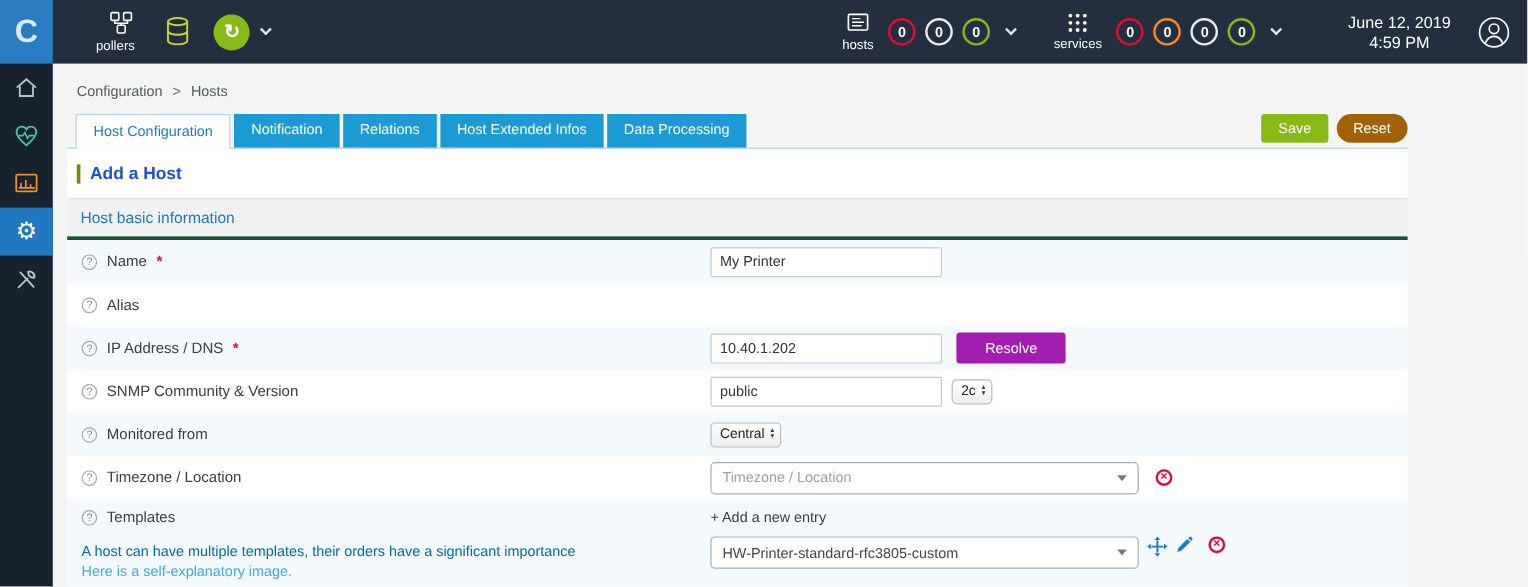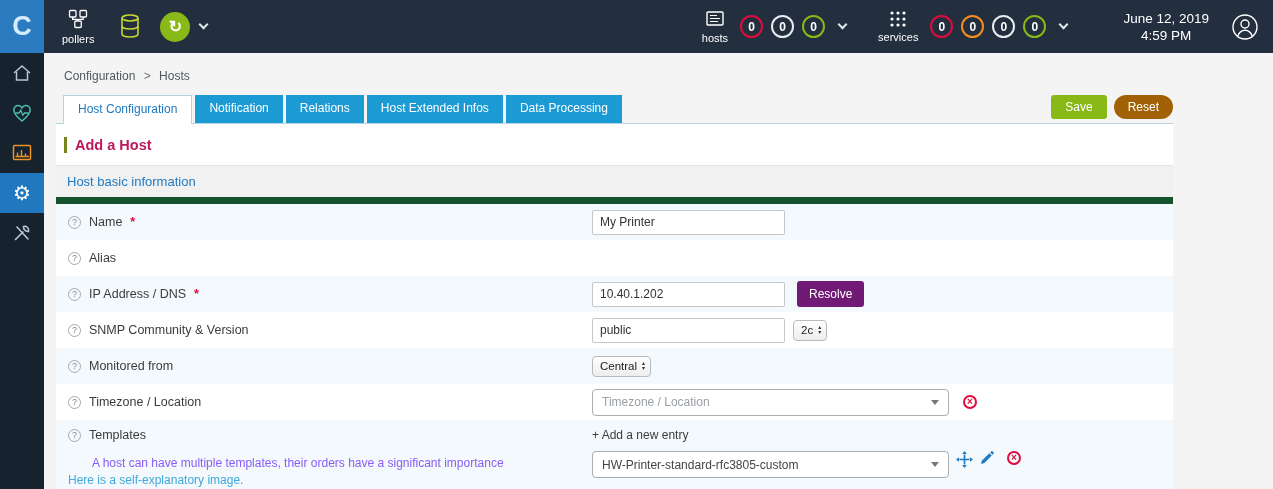--- a/index.html
+++ b/index.html
@@ -3,21 +3,21 @@
 <meta charset="utf-8">
 <style>
   * { margin:0; padding:0; box-sizing:border-box; }
   body { font-family:"Liberation Sans", sans-serif; }
   .screen { position:relative; width:1273px; height:489px; background:#f4f4f4; overflow:hidden; }
 
   
   .topbar { position:absolute; top:0; left:0; width:100%; height:53px; background:#232f3e; display:flex; align-items:center; color:#fff; }
   .logo { width:44px; height:53px; background:#2b7bc0; display:flex; align-items:center; justify-content:center; font-size:27px; font-weight:bold; color:#d5ecff; flex:none; cursor:pointer; }
   .hdr-group { display:flex; flex-direction:column; align-items:center; gap:3px; font-size:11px; cursor:pointer; }
-  .pollers-group { margin-left:18px; }
+  .pollers-group { margin-left:36px;align-items:flex-end; }
   .db-wrap { margin-left:24px; cursor:pointer; display:flex; }
   .ok-circle { width:30px; height:30px; border-radius:50%; background:#88b917; display:flex; align-items:center; justify-content:center; font-size:16px; font-weight:bold; color:#fff; margin-left:18px; cursor:pointer; }
   .chev { width:7px; height:7px; border-right:2px solid #dfe6ec; border-bottom:2px solid #dfe6ec; transform:rotate(45deg); display:inline-block; margin:0 10px 5px 10px; cursor:pointer; }
   .stat-group { display:flex; align-items:center; }
   .hosts-group { margin-left:auto; }
   .services-group { margin-left:22px; }
   .stat-id { display:flex; flex-direction:column; align-items:center; gap:3px; font-size:11px; margin-right:8px; cursor:pointer; }
   .badge { width:23px; height:23px; border:2px solid #fff; border-radius:50%; display:flex; align-items:center; justify-content:center; font-size:12px; font-weight:bold; color:#fff; margin:0 4px; cursor:pointer; }
   .datetime { margin-left:46px; text-align:center; font-size:13.5px; line-height:17px; }
   .profile { margin-left:22px; margin-right:14px; display:flex; cursor:pointer; }
@@ -37,40 +37,40 @@
   .tabs { display:flex; gap:3px; margin-left:7px; flex:1; }
   .tab { background:#1b9ad4; color:#fff; font-size:12px; padding:6px 14px 7px; cursor:pointer; white-space:nowrap; }
   .tab.active { background:#fff; color:#2079bf; border:1px solid #b5d3e2; border-bottom:none; margin-bottom:-1px; padding-bottom:8px; }
   .btn { font-size:12px; color:#fff; border:none; border-radius:3px; padding:5px 14px; margin-left:7px; margin-bottom:4px; cursor:pointer; font-family:inherit; }
   .btn-save { background:#88b917; }
   .btn-reset { background:#a16207;border-radius:12px; }
   .panel { margin:0 12px; background:#fff; border-top:1px solid #b5d3e2; position:relative; z-index:1; padding-bottom:40px; }
 
   .form-title { display:flex; align-items:center; margin:13px 0 12px 8px; }
   .tbar { width:3px; height:16px; background:#76851c; margin-right:8px; }
-  .form-title .t { font-size:14.5px; font-weight:bold; color:#be185d; }
-  .section-head { background:#f1f1f1; border-top:1px solid #e3e3e3; border-bottom:7px solid #14532d; color:#2079bf; font-size:13px; padding:8px 11px; }
+  .form-title .t { font-size:14.5px; font-weight:bold; color:#1d4ed8; }
+  .section-head { background:#f1f1f1; border-top:1px solid #e3e3e3; border-bottom:3px solid #14532d; color:#2079bf; font-size:13px; padding:8px 11px; }
 
   .frow { display:flex; align-items:center; min-height:36px; font-size:12.5px; color:#3c3c3c; }
   .rows .frow:nth-child(odd) { background:#f3f9fc; }
   .flabel { width:536px; flex:none; display:flex; align-items:center; gap:8px; padding-left:12px; }
   .fvalue { display:flex; align-items:center; gap:8px; }
   .qicon { display:inline-flex; align-items:center; justify-content:center; width:13px; height:13px; border:1px solid #a3a9ad; border-radius:50%; font-size:9px; color:#85898c; flex:none; cursor:pointer; }
   .req { color:#e00b3d; font-weight:bold; }
   .txt { width:193px; height:25px; border:1px solid #c3c8cc; border-radius:2px; padding:0 7px; font-size:12px; color:#333; font-family:inherit; }
-  .btn-resolve { background:#701a75; color:#fff; border:none; border-radius:3px; font-size:12px; padding:6px 12px; margin-left:4px; cursor:pointer; font-family:inherit; }
+  .btn-resolve { background:#a21caf; color:#fff; border:none; border-radius:3px; font-size:12px; padding:6px 24px; margin-left:4px; cursor:pointer; font-family:inherit; }
   .mini-select { display:inline-flex; align-items:center; gap:5px; border:1px solid #b6bbc0; border-radius:4px; background:linear-gradient(#ffffff,#ededed); padding:2px 5px 2px 7px; font-size:11.5px; color:#222; height:21px; cursor:pointer; }
   .steppers { display:flex; flex-direction:column; font-size:6px; line-height:5px; color:#333; }
   .s2 { width:357px; height:27px; border:1px solid #a9aeb3; border-radius:4px; background:#fff; display:flex; align-items:center; justify-content:space-between; padding:0 9px; font-size:12px; cursor:pointer; }
   .s2 .ph { color:#9aa0a5; }
   .s2 .val { color:#444; }
   .s2arrow { width:0; height:0; border-left:4px solid transparent; border-right:4px solid transparent; border-top:5px solid #777; }
   .delicon { width:14px; height:14px; border:2px solid #e00b3d; border-radius:50%; color:#e00b3d; font-size:10px; font-weight:bold; display:flex; align-items:center; justify-content:center; line-height:1; margin-left:6px; cursor:pointer; flex:none; }
   .addentry { font-size:12px; color:#3c3c3c; cursor:pointer; }
-  .thelp { font-size:12px; color:#8b5cf6; margin-top:14px;margin-left:24px; }
+  .thelp { font-size:12px; color:#0369a1; margin-top:14px; }
   .tlink { font-size:12px; color:#41a9dc; margin-top:3px; cursor:pointer; }
   .trow { align-items:flex-start; padding:8px 0 12px; }
   .trow .flabel { flex-direction:column; align-items:flex-start; gap:0; }
   .flabel-top { display:flex; align-items:center; gap:8px; }
   .tval { flex-direction:column; align-items:flex-start; gap:9px; }
   .tselrow { display:flex; align-items:flex-start; gap:7px; }
   .iconbtn { display:flex; align-items:center; cursor:pointer; }
 </style>
 </head>
 <body>

